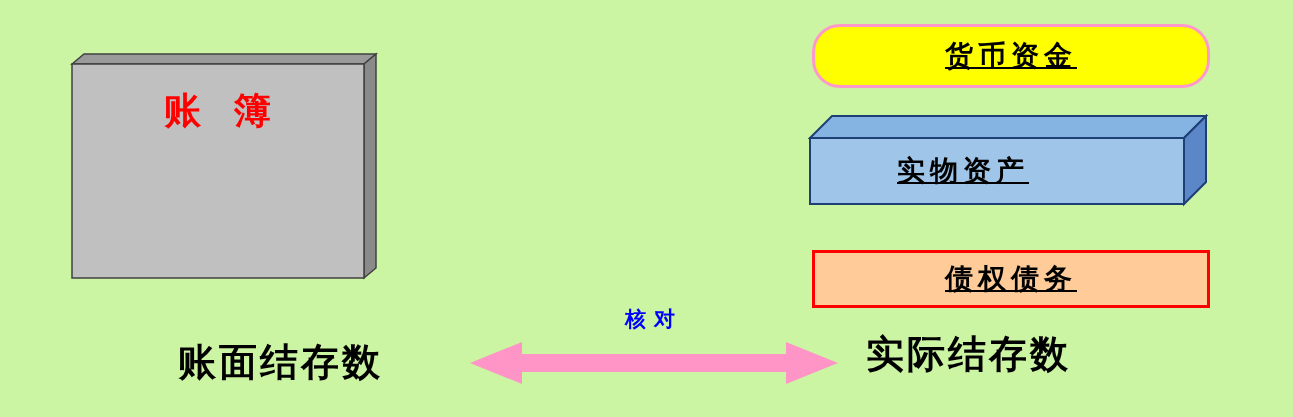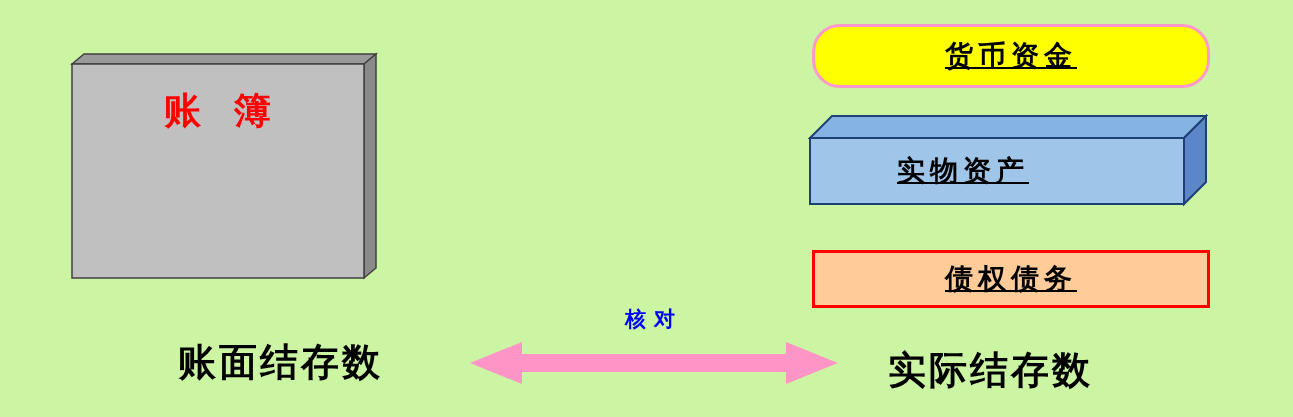--- a/index.html
+++ b/index.html
@@ -61,21 +61,21 @@
 
   
   .balance-label {
     font-size: 38px;
     font-weight: bold;
     color: #000000;
     letter-spacing: 3px;
     white-space: nowrap;
   }
   .left-balance  { left: 178px; top: 337px; }
-  .right-balance { left: 866px; top: 345px; margin-left: 22px; }
+  .right-balance { left: 866px; top: 329px; }
   .arrow-svg { left: 468px; top: 340px; }
   .arrow-label {
     left: 468px; top: 305px;
     width: 372px;
     text-align: center;
     font-size: 21px;
     font-weight: bold;
     color: #0000FF;
     letter-spacing: 8px;
     white-space: nowrap;

